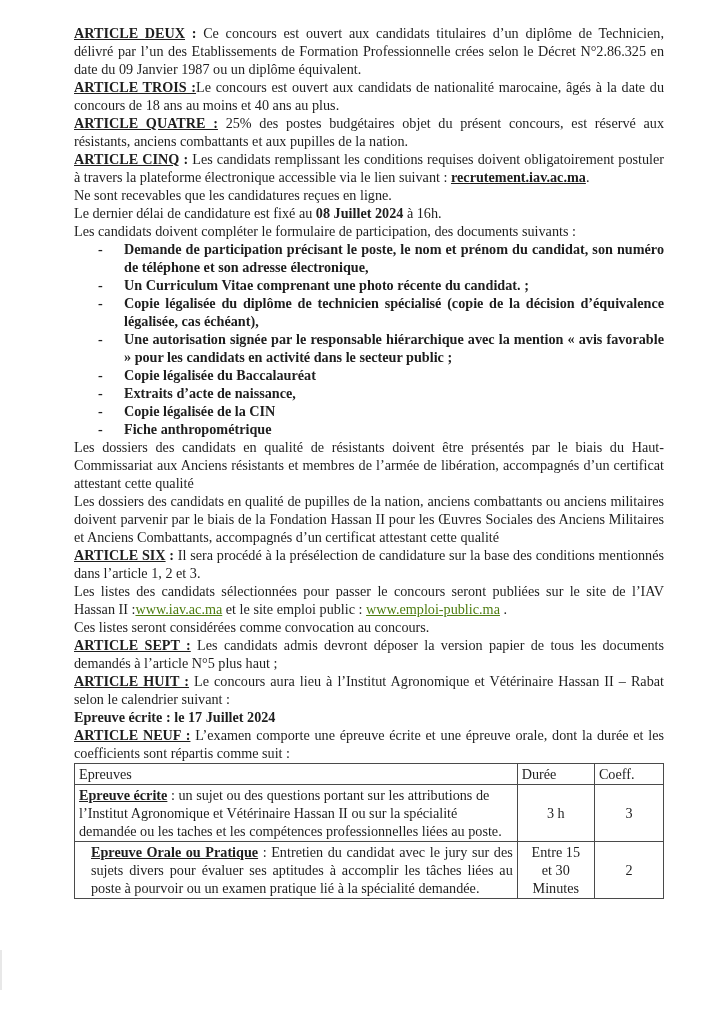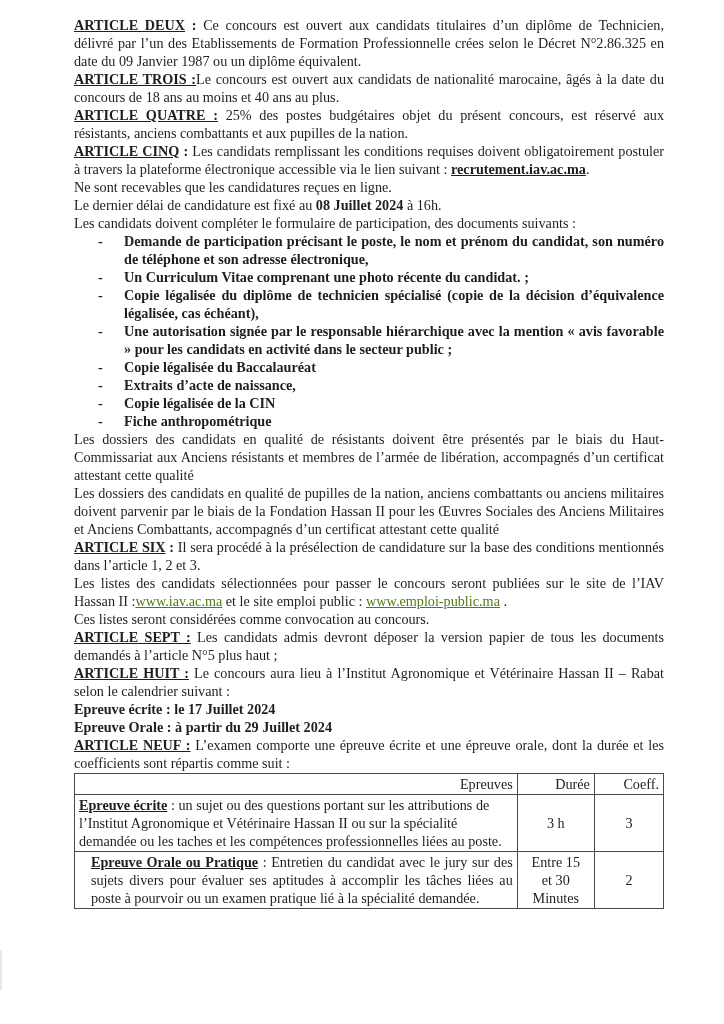--- a/index.html
+++ b/index.html
@@ -2,39 +2,39 @@
 <html><head>
 <meta charset="utf-8">
 <style>
   html, body { margin: 0; padding: 0; background: #ffffff; }
   body {
     width: 724px; height: 1024px; overflow: hidden; position: relative;
     font-family: "Liberation Serif", "DejaVu Serif", serif;
     color: #1e1e1e;
   }
   .page {
-    position: absolute; left: 74px; top: 16px; width: 590px;
+    position: absolute; left: 74px; top: 24px; width: 590px;
     font-size: 14.2px; line-height: 18px;
   }
   p { margin: 0; text-align: justify; }
   .art { font-weight: bold; text-decoration: underline; }
   .bold { font-weight: bold; }
   .link-bold { font-weight: bold; text-decoration: underline; }
   .link { text-decoration: underline; color: #4d7c0f; }
   ul.docs { list-style: none; margin: 0; padding: 0 0 0 28px; }
   ul.docs li { position: relative; padding-left: 22px; text-align: justify; font-weight: bold; }
   ul.docs li::before { content: "-"; position: absolute; left: -4px; top: 0; }
   table.exam {
     border-collapse: collapse; width: 590px; margin-top: 1px;
     font-size: 14.2px; line-height: 18px;
   }
   table.exam th, table.exam td {
     border: 1px solid #4a4a4a; padding: 1px 4px; vertical-align: middle;
   }
-  table.exam th { font-weight: normal; text-align: right; }
+  table.exam th { font-weight: normal; text-align: left; }
   table.exam td.c { text-align: center; }
   .col1 { width: 433px; }
   .col2 { width: 68px; }
   .col3 { width: 60px; }
   .ep-title { font-weight: bold; text-decoration: underline; }
   .left-mark {
     position: absolute; left: 0; top: 950px; width: 2px; height: 40px; background: #e8e8e8;
   }
 </style>
 </head>
@@ -86,21 +86,20 @@
   <p>Ces listes seront considérées comme convocation au concours.</p>
 
   <p>
     <span class="art">ARTICLE SEPT :</span><span> Les candidats admis devront déposer la version papier de tous les documents demandés à l’article N°5 plus haut ;</span>
   </p>
 
   <p>
     <span class="art">ARTICLE HUIT :</span><span> Le concours aura lieu à l’Institut Agronomique et Vétérinaire Hassan II – Rabat selon le calendrier suivant :</span>
   </p>
   <p class="bold">Epreuve écrite : le 17 Juillet 2024</p>
-  <p class="bold">Epreuve Orale : à partir du 29 Juillet 2024</p>
 
   <p>
     <span class="art">ARTICLE NEUF :</span><span> L’examen comporte une épreuve écrite et une épreuve orale, dont la durée et les coefficients sont répartis comme suit :</span>
   </p>
 
   <table class="exam">
     <thead>
       <tr>
         <th class="col1">Epreuves</th>
         <th class="col2">Durée</th>

